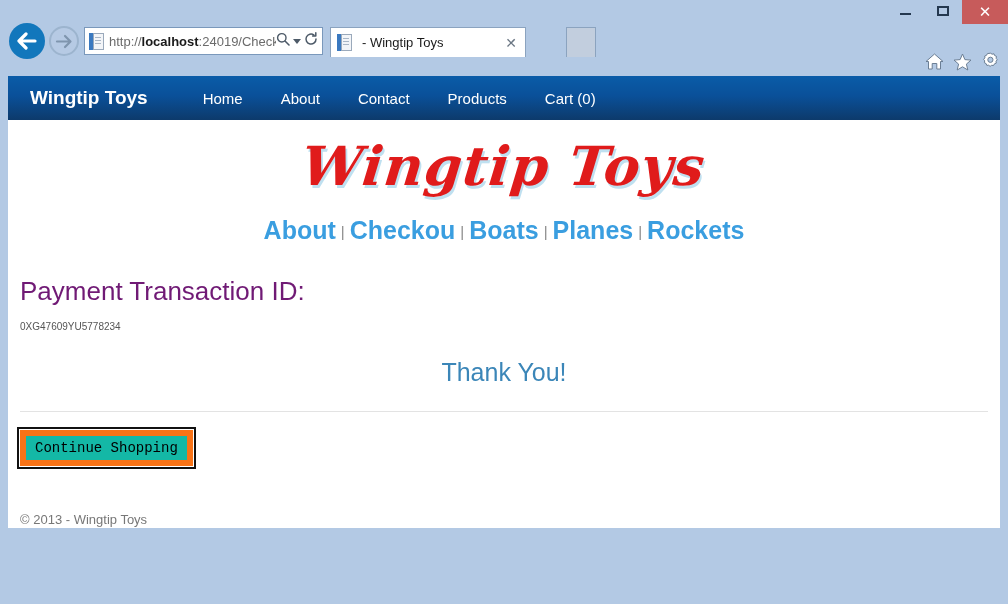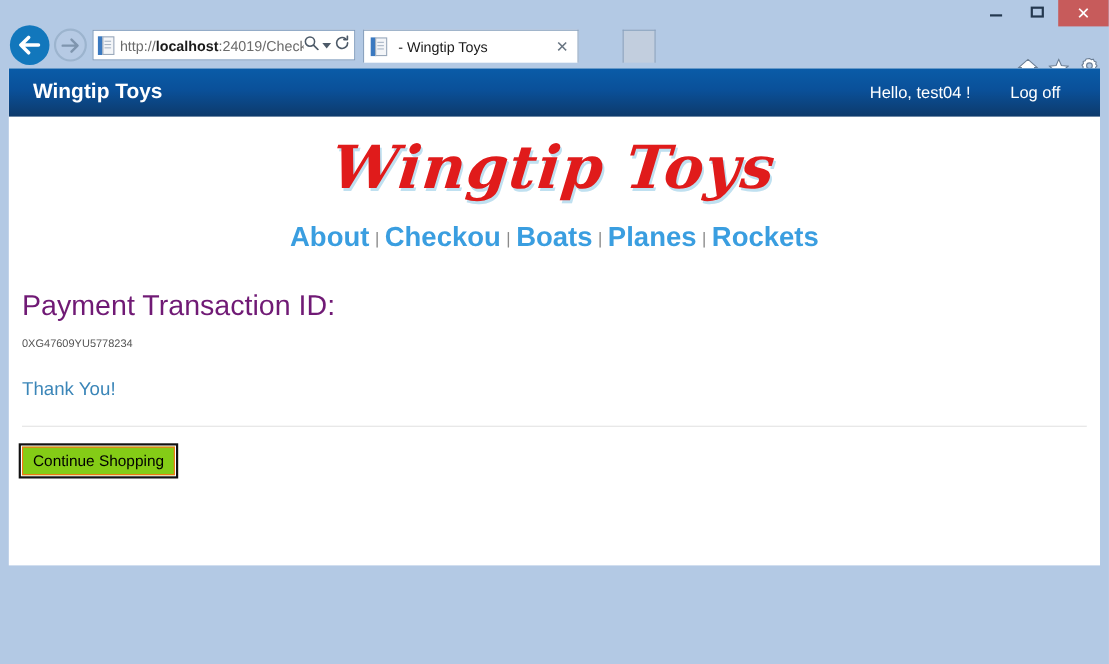--- a/index.html
+++ b/index.html
@@ -220,21 +220,21 @@
     display: flex;
     gap: 9px;
     align-items: center;
   }
   .ticon { display: block; }
 
   
   .viewport {
     position: absolute;
     left: 8px;
-    top: 62px;
+    top: 76px;
     width: 992px;
     height: 452px;
     background: #ffffff;
     overflow: hidden;
   }
 
   
   .site-nav {
     height: 44px;
     background: linear-gradient(to bottom, #0a5ca8 0%, #0a5099 45%, #0d3a6b 100%);
@@ -335,40 +335,41 @@
     padding: 0;
     line-height: 1.15;
   }
   .txn-id {
     color: #555555;
     font-size: 10px;
     margin-top: 14px;
   }
   h3.thanks {
     color: #3b86b8;
-    font-size: 17px;
+    font-size: 25px;
     font-weight: normal;
     margin: 26px 0 0 0;
     padding: 0;
     line-height: 1.15;
+    text-align: center;
   }
   hr.divider {
     border: none;
     border-top: 1px solid #e3e3e3;
     margin: 24px 0 0 0;
   }
   .btn-row {
     margin-top: 18px;
   }
   .continue-btn {
-    font-family: Liberation Sans, sans-serif;
+    font-family: Liberation Mono, monospace;
     font-size: 14px;
     color: #000000;
-    background: #84cc16;
-    border: 1px solid #f97316;
+    background: #14b8a6;
+    border: 6px solid #f97316;
     outline: 2px solid #111111;
     outline-offset: 1px;
     padding: 4px 9px;
     cursor: default;
   }
   .footer {
     margin-top: 46px;
     color: #777777;
     font-size: 13px;
   }
@@ -468,38 +469,42 @@
           <circle cx="9.4" cy="7.8" r="2.6" fill="#b3c9e4" stroke="#6b7e94" stroke-width="1"></circle>
         </svg>
       </span>
     </div>
   </div>
 
   <div class="viewport">
 
     <div class="site-nav">
       <span class="brand">Wingtip Toys</span>
-      <span class="nav-right">
-        <a href="#">Hello, test04 !</a>
-        <a href="#">Log off</a>
+      <span class="nav-links">
+        <a href="#">Home</a>
+        <a href="#">About</a>
+        <a href="#">Contact</a>
+        <a href="#">Products</a>
+        <a href="#">Cart (0)</a>
       </span>
     </div>
 
     <div class="logo-wrap">
       <span class="logo">Wingtip Toys</span>
     </div>
 
     <div class="categories">
       <a href="#">About</a><span class="sep">|</span><a href="#">Checkou</a><span class="sep">|</span><a href="#">Boats</a><span class="sep">|</span><a href="#">Planes</a><span class="sep">|</span><a href="#">Rockets</a>
     </div>
 
     <div class="content">
       <h2 class="sub-title">Payment Transaction ID:</h2>
       <div class="txn-id">0XG47609YU5778234</div>
       <h3 class="thanks">Thank You!</h3>
       <hr class="divider">
       <div class="btn-row">
         <button class="continue-btn">Continue Shopping</button>
       </div>
+      <div class="footer">© 2013 - Wingtip Toys</div>
     </div>
 
   </div>
 </div>
 
 </body></html>

